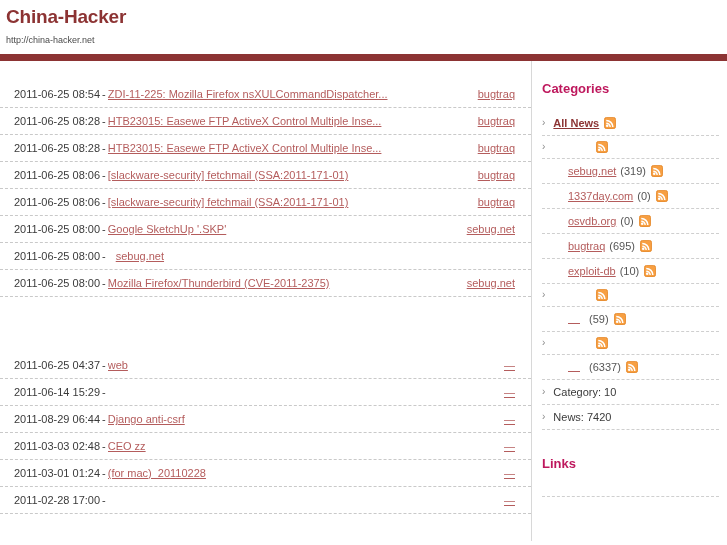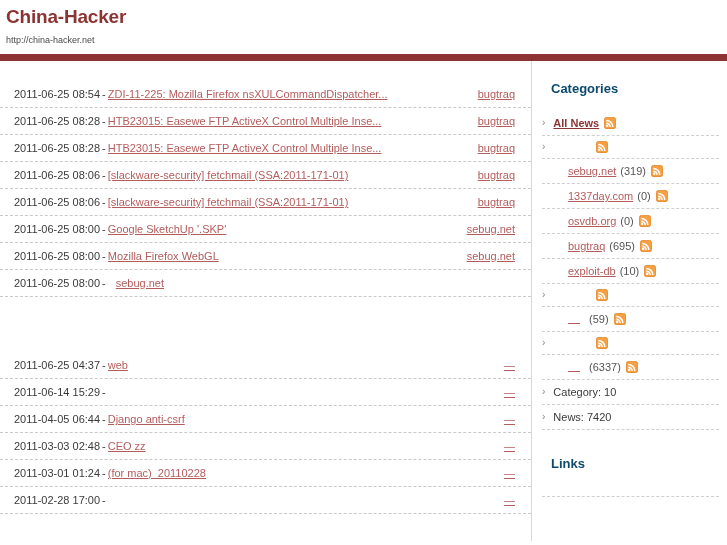--- a/index.html
+++ b/index.html
@@ -44,21 +44,21 @@
     overflow:hidden;white-space:nowrap;text-overflow:clip;
   }
   .news-src{
     color:#b45c5c;text-decoration:underline;margin-left:8px;white-space:nowrap;
   }
   .group-gap{height:55px;}
 
   
   .side-inner{padding:0 8px 0 10px;}
   .side-h{
-    font-size:13px;font-weight:bold;color:#0c4a6e;margin:0 0 14px 9px;line-height:16px;
+    font-size:13px;font-weight:bold;color:#be185d;margin:0 0 14px 0;line-height:16px;
   }
   .side-h.mt{margin-top:26px;}
   .side-list{margin:0;padding:0;list-style:none;}
   .side-row{
     display:flex;align-items:center;
     font-size:11px;line-height:14px;color:#3a3a3a;
     padding:5px 0 5px 0;border-bottom:1px dashed #cfcfcf;
   }
   .chev{color:#8a8a8a;font-size:10px;margin-right:8px;line-height:1;}
   .side-row.indent{padding-left:26px;}
@@ -124,45 +124,45 @@
           </li>
           <li class="news-row">
             <span class="news-date">2011-06-25 08:00</span>
             <span class="news-sep">-</span>
             <a class="news-title" href="#">Google SketchUp '.SKP'          </a>
             <a class="news-src" href="#">sebug.net</a>
           </li>
           <li class="news-row">
             <span class="news-date">2011-06-25 08:00</span>
             <span class="news-sep">-</span>
-            <a class="news-title" href="#">Mozilla Firefox WebGL       </a>
             <a class="news-src" href="#">sebug.net</a>
           </li>
           <li class="news-row">
             <span class="news-date">2011-06-25 08:00</span>
             <span class="news-sep">-</span>
+            <a class="news-title" href="#">Mozilla Firefox/Thunderbird       (CVE-2011-2375)</a>
             <a class="news-src" href="#">sebug.net</a>
           </li>
         </ul>
       <div class="group-gap"></div>
       <ul class="news-list" id="news-group-2">
           <li class="news-row">
             <span class="news-date">2011-06-25 04:37</span>
             <span class="news-sep">-</span>
             <a class="news-title" href="#">  web     </a>
             <a class="news-src" href="#">—</a>
           </li>
           <li class="news-row">
             <span class="news-date">2011-06-14 15:29</span>
             <span class="news-sep">-</span>
             <a class="news-title" href="#">        </a>
             <a class="news-src" href="#">—</a>
           </li>
           <li class="news-row">
-            <span class="news-date">2011-04-05 06:44</span>
+            <span class="news-date">2011-08-29 06:44</span>
             <span class="news-sep">-</span>
             <a class="news-title" href="#">  Django anti-csrf      </a>
             <a class="news-src" href="#">—</a>
           </li>
           <li class="news-row">
             <span class="news-date">2011-03-03 02:48</span>
             <span class="news-sep">-</span>
             <a class="news-title" href="#">      CEO      zz</a>
             <a class="news-src" href="#">—</a>
           </li>

